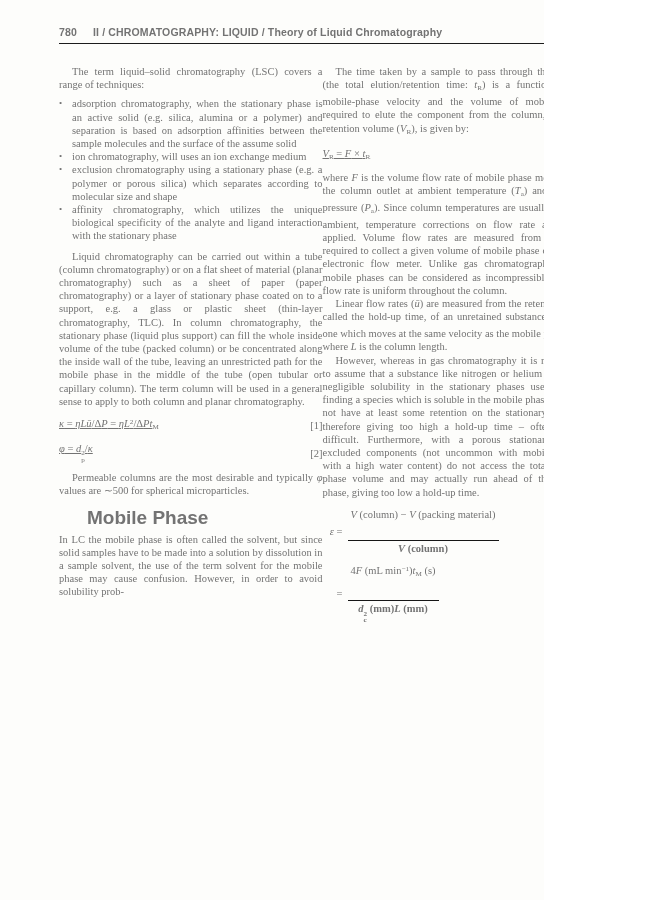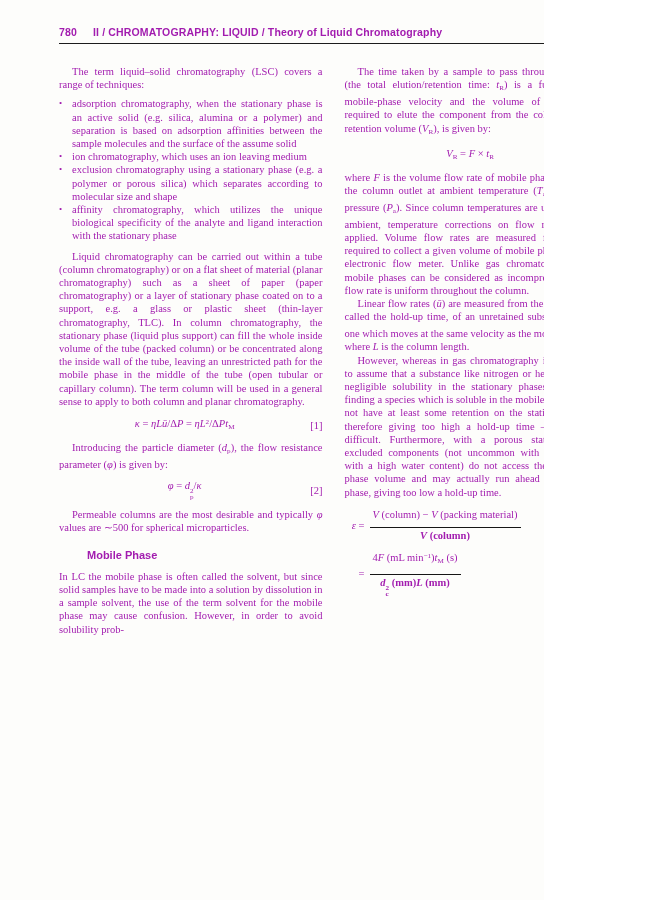--- a/index.html
+++ b/index.html
@@ -4,21 +4,21 @@
 <style>
   * { margin: 0; padding: 0; box-sizing: border-box; }
   html, body { background: #ffffff; }
   body { width: 668px; height: 900px; overflow: hidden; }
 
   .page {
     position: relative;
     width: 544px;
     height: 900px;
     background: #fdfdfb;
-    color: #a21caf;
+    color: #737373;
     font-family: "Liberation Serif", serif;
     overflow: hidden;
   }
   .content {
     position: absolute;
     left: 59px;
     top: 26px;
     width: 549px;
   }
 
@@ -32,21 +32,20 @@
     letter-spacing: 0.15px;
     padding-bottom: 5px;
     border-bottom: 1px solid #1c1c1c;
     white-space: nowrap;
   }
   .page-number { margin-right: 16px; }
 
   
   .columns {
     display: flex;
-    gap: 22px;
     margin-top: 21px;
   }
   .col {
     width: 263.5px;
     font-size: 10.5px;
     line-height: 13.2px;
     text-align: justify;
     hyphens: auto;
   }
   p { margin: 0; }
@@ -57,53 +56,53 @@
   .bullet-item { display: flex; }
   .bullet-marker { flex: none; width: 13px; font-size: 9px; line-height: 13.2px; }
   .bullet-text { flex: 1; text-align: justify; }
 
   
   .equation {
     display: flex;
     align-items: center;
     margin: 8px 0 7px 0;
   }
-  .eq-body { flex: 1; text-align: center; }
+  .eq-body { flex: 1; text-align: left; text-decoration: underline; }
   .eq-number { flex: none; text-align: right; }
   sub { font-size: 0.68em; vertical-align: -0.25em; }
   sup { font-size: 0.68em; vertical-align: 0.45em; }
   .supsub {
     display: inline-flex;
     flex-direction: column;
     align-items: flex-start;
     vertical-align: -0.45em;
     line-height: 0.95;
     font-size: 0.68em;
   }
 
   
   .frac {
     display: inline-block;
     vertical-align: middle;
     text-align: center;
   }
-  .frac .num { display: block; border-bottom: 1px solid #161616; padding: 0 3px 6px 3px; }
+  .frac .num { display: block; border-bottom: 1px solid #161616; padding: 0 3px 19px 3px; }
   .frac .den { display: block; padding-top: 1.5px; font-weight: bold; }
 
   
   .eq5-block { display: block; margin: 9px 0 0 0; }
   .eq5-line { display: flex; align-items: center; margin-bottom: 7px; }
   .eq5-lhs { flex: none; min-width: 20px; text-align: right; margin-right: 5px; }
   .eq5-number { margin-left: auto; }
 
   
   .section-heading {
     font-family: "Liberation Sans", sans-serif;
     font-weight: bold;
-    font-size: 11px;
+    font-size: 19px;
     text-align: left;
     margin: 14px 0 8px 0;
     text-indent: 0;
     padding-left: 28px;
   }
 </style>
 </head>
 <body>
 
 <div class="page">
@@ -119,40 +118,39 @@
       <div class="col">
         <p class="indent">The term liquid–solid chromatography (LSC) covers a range of techniques:</p>
 
         <div class="bullets">
           <div class="bullet-item">
             <span class="bullet-marker">•</span>
             <span class="bullet-text">adsorption chromatography, when the stationary phase is an active solid (e.g. silica, alumina or a polymer) and separation is based on adsorption affinities between the sample molecules and the surface of the assume solid</span>
           </div>
           <div class="bullet-item">
             <span class="bullet-marker">•</span>
-            <span class="bullet-text">ion chromatography, which uses an ion leaving medium</span>
+            <span class="bullet-text">ion chromatography, will uses an ion exchange medium</span>
           </div>
           <div class="bullet-item">
             <span class="bullet-marker">•</span>
             <span class="bullet-text">exclusion chromatography using a stationary phase (e.g. a polymer or porous silica) which separates according to molecular size and shape</span>
           </div>
           <div class="bullet-item">
             <span class="bullet-marker">•</span>
             <span class="bullet-text">affinity chromatography, which utilizes the unique biological specificity of the analyte and ligand interaction with the stationary phase</span>
           </div>
         </div>
 
         <p class="indent">Liquid chromatography can be carried out within a tube (column chromatography) or on a flat sheet of material (planar chromatography) such as a sheet of paper (paper chromatography) or a layer of stationary phase coated on to a support, e.g. a glass or plastic sheet (thin-layer chromatography, TLC). In column chromatography, the stationary phase (liquid plus support) can fill the whole inside volume of the tube (packed column) or be concentrated along the inside wall of the tube, leaving an unrestricted path for the mobile phase in the middle of the tube (open tubular or capillary column). The term column will be used in a general sense to apply to both column and planar chromatography.</p>
 
         <div class="equation">
           <span class="eq-body"><i>κ</i> = <i>ηLū</i>/Δ<i>P</i> = <i>ηL</i><sup>2</sup>/Δ<i>Pt</i><sub>M</sub></span>
           <span class="eq-number">[1]</span>
         </div>
 
-        <p class="indent">Introducing the particle diameter (<i>d</i><sub>p</sub>), the flow resistance parameter (<i>φ</i>) is given by:</p>
 
         <div class="equation">
           <span class="eq-body"><i>φ</i> = <i>d</i><span class="supsub">
                 <span>2</span>
                 <span>p</span>
               </span>/<i>κ</i></span>
           <span class="eq-number">[2]</span>
         </div>
 
         <p class="indent">Permeable columns are the most desirable and typically <i>φ</i> values are ∼500 for spherical microparticles.</p>

